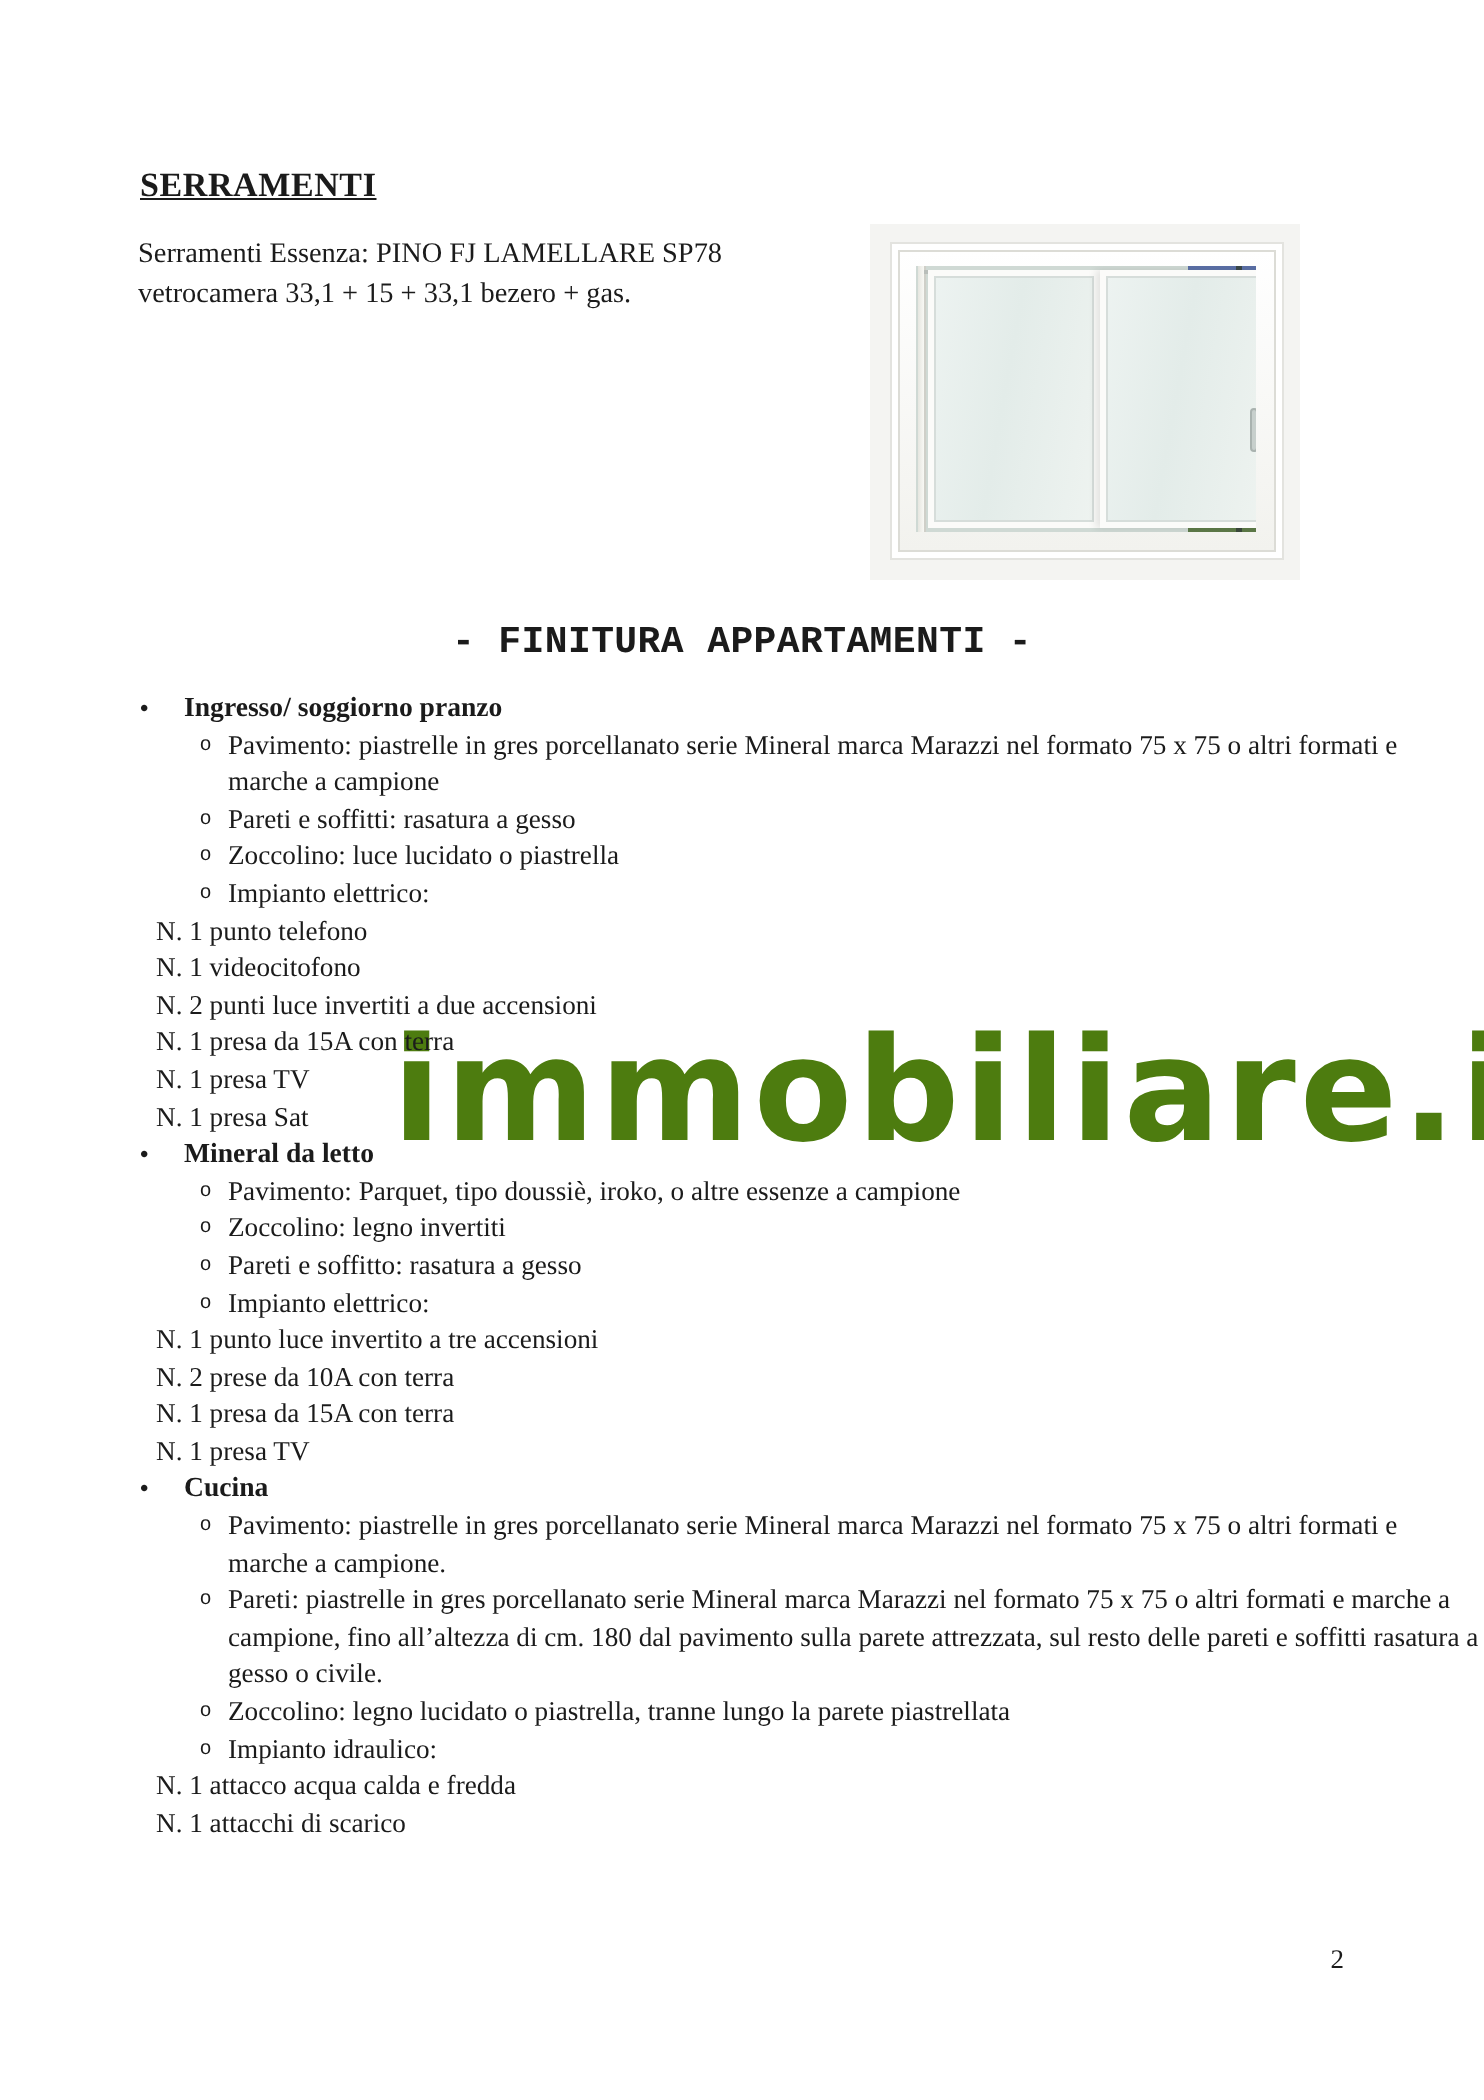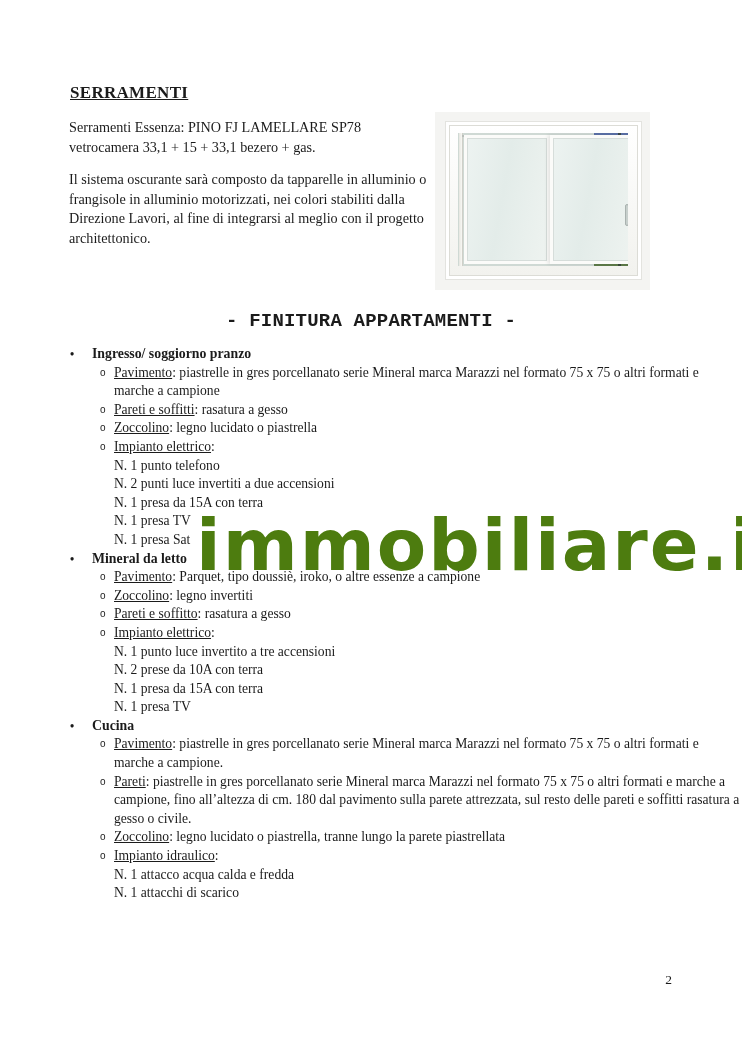--- a/index.html
+++ b/index.html
@@ -203,28 +203,27 @@
   }
   .sub .obullet {
     position: absolute;
     left: 100px;
     top: 0;
     font-size: 10px;
     line-height: 18.6px;
     font-family: "Liberation Sans", sans-serif;
   }
   .sub .lbl {
-    text-decoration: underline;
     text-align: center;
   }
   .sub .txt { }
 
   .nline {
     margin: 0;
-    padding-left: 114px;
+    padding-left: 78px;
   }
 
   
   .page-number {
     position: absolute;
     right: 70px;
     top: 972px;
     font-size: 13.5px;
   }
 </style>
@@ -234,21 +233,20 @@
 <div class="page">
 
   <div class="watermark">immobiliare.it</div>
 
   <div class="content">
 
     <div class="sec-heading">SERRAMENTI</div>
 
     <div class="intro">
       <p>Serramenti Essenza: PINO FJ LAMELLARE SP78 vetrocamera 33,1 + 15 + 33,1 bezero + gas.</p>
-      <p>Il sistema oscurante sarà composto da tapparelle in alluminio o frangisole in alluminio motorizzati, nei colori stabiliti dalla Direzione Lavori, al fine di integrarsi al meglio con il progetto architettonico.</p>
     </div>
 
     <div class="photo">
       <div class="photo-inner">
         <div class="win-frame">
           <div class="win-opening">
             <div class="win-outside"></div>
             <div class="win-outside-post"></div>
             <div class="win-track-l"></div>
             <div class="win-rail-top"></div>
@@ -261,23 +259,24 @@
       </div>
     </div>
 
     <div class="main-title">- FINITURA APPARTAMENTI -</div>
 
     <div class="body-list" id="body-list">
         <div class="grp">
           <div class="grp-title"><span class="bullet">•</span><span>Ingresso/ soggiorno pranzo</span></div>
           <div class="sub"><span class="obullet">o</span><span class="lbl">Pavimento</span><span class="txt">: piastrelle in gres porcellanato serie Mineral marca Marazzi nel formato 75 x 75 o altri formati e marche a campione</span></div>
           <div class="sub"><span class="obullet">o</span><span class="lbl">Pareti e soffitti</span><span class="txt">: rasatura a gesso</span></div>
-          <div class="sub"><span class="obullet">o</span><span class="lbl">Zoccolino</span><span class="txt">: legno lucidato o piastrella</span></div>
+          <div class="sub"><span class="obullet">o</span><span class="lbl">Zoccolino</span><span class="txt">: luce lucidato o piastrella</span></div>
           <div class="sub"><span class="obullet">o</span><span class="lbl">Impianto elettrico</span><span class="txt">:</span></div>
           <div class="nline">N. 1 punto telefono</div>
+          <div class="nline">N. 1 videocitofono</div>
           <div class="nline">N. 2 punti luce invertiti a due accensioni</div>
           <div class="nline">N. 1 presa da 15A con terra</div>
           <div class="nline">N. 1 presa TV</div>
           <div class="nline">N. 1 presa Sat</div>
         </div>
         <div class="grp">
           <div class="grp-title"><span class="bullet">•</span><span>Mineral da letto</span></div>
           <div class="sub"><span class="obullet">o</span><span class="lbl">Pavimento</span><span class="txt">: Parquet, tipo doussiè, iroko, o altre essenze a campione</span></div>
           <div class="sub"><span class="obullet">o</span><span class="lbl">Zoccolino</span><span class="txt">: legno invertiti</span></div>
           <div class="sub"><span class="obullet">o</span><span class="lbl">Pareti e soffitto</span><span class="txt">: rasatura a gesso</span></div>

